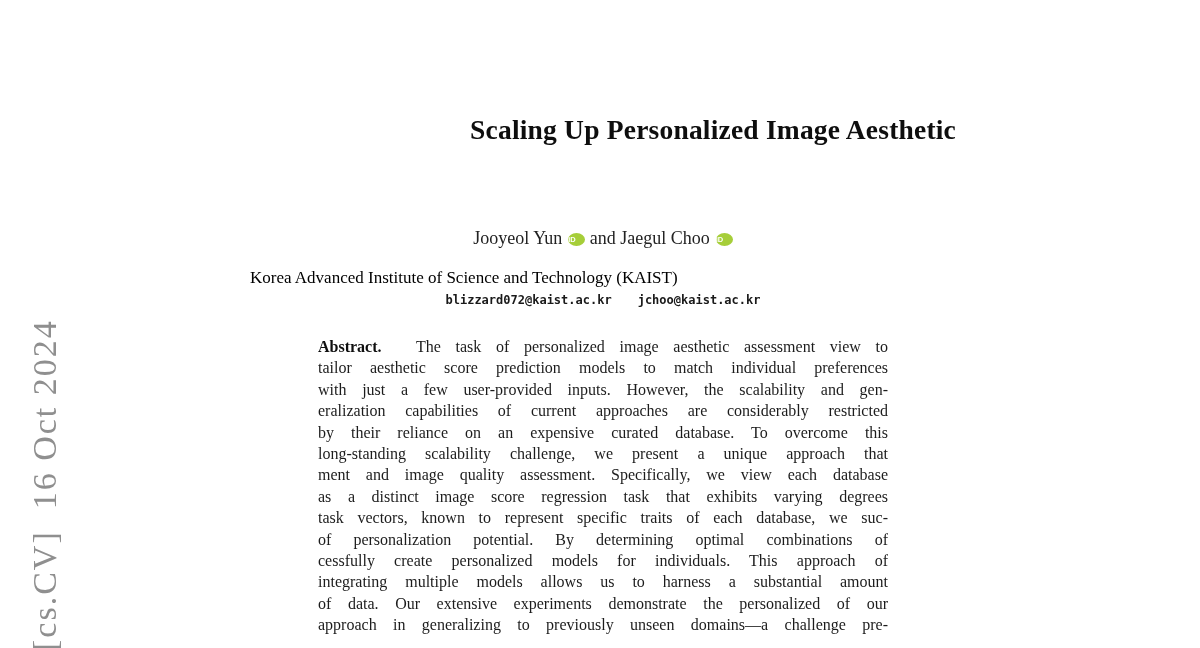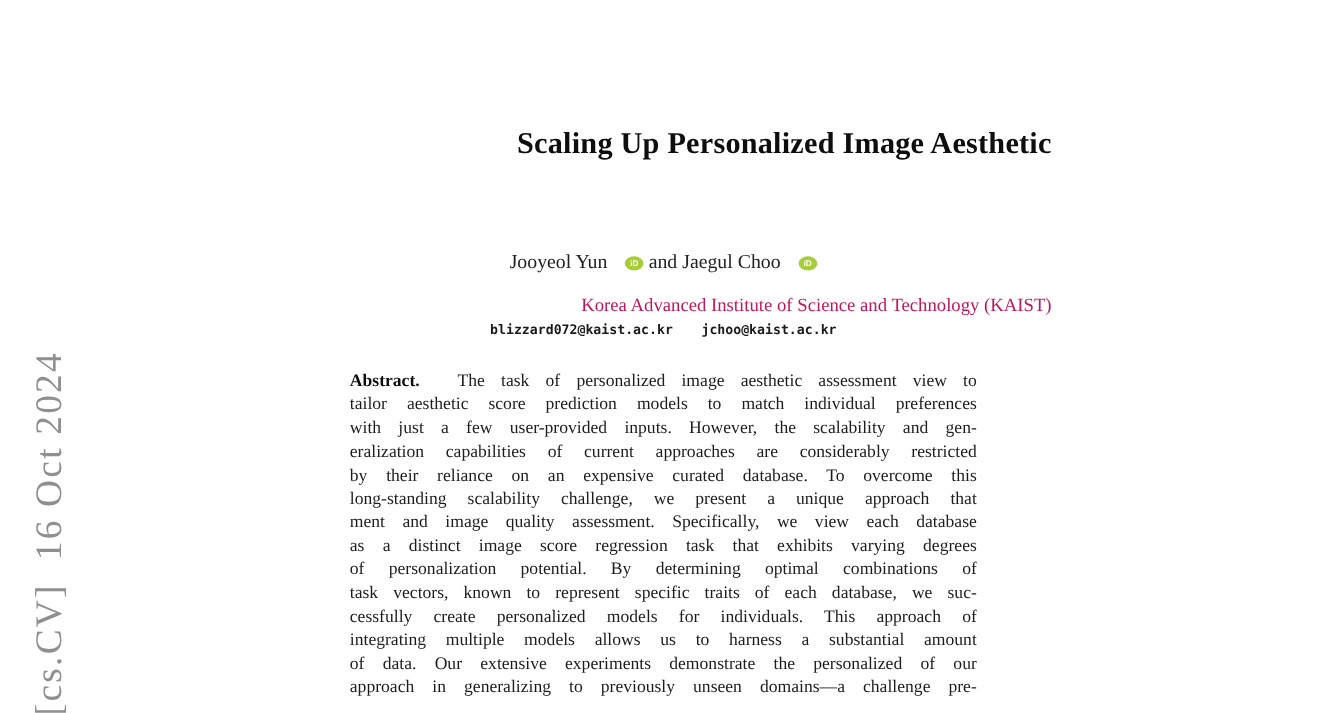--- a/index.html
+++ b/index.html
@@ -48,33 +48,33 @@
   .orcid {
     display: inline-block;
     width: 17px; height: 13px;
     border-radius: 50%;
     background: #A6CE39;
     color: #ffffff;
     font-family: "Liberation Sans", sans-serif;
     font-size: 7.5px;
     font-weight: bold;
     line-height: 13px;
-    text-align: center;
+    text-align: left;
     vertical-align: 2px;
-    margin-left: 16px;
+    margin-left: 6px;
     cursor: pointer;
   }
 
   .affiliation {
     position: absolute;
     left: 250px; top: 267px; width: 706px;
-    text-align: right;
+    text-align: left;
     font-size: 17px;
     line-height: 22px;
-    color: #be185d;
+    color: #000000;
   }
 
   .emails {
     position: absolute;
     left: 250px; top: 291px; width: 706px;
     text-align: center;
     font-family: "DejaVu Sans Mono", "Liberation Mono", monospace;
     font-weight: bold;
     font-size: 12px;
     line-height: 19px;
@@ -126,19 +126,19 @@
   <div class="abs-line">
     <span class="abs-label">Abstract.</span> <span>The task of personalized image aesthetic assessment view to</span>
   </div>
   <div class="abs-line">tailor aesthetic score prediction models to match individual preferences</div>
   <div class="abs-line">with just a few user-provided inputs. However, the scalability and gen-</div>
   <div class="abs-line">eralization capabilities of current approaches are considerably restricted</div>
   <div class="abs-line">by their reliance on an expensive curated database. To overcome this</div>
   <div class="abs-line">long-standing scalability challenge, we present a unique approach that</div>
   <div class="abs-line">ment and image quality assessment. Specifically, we view each database</div>
   <div class="abs-line">as a distinct image score regression task that exhibits varying degrees</div>
+  <div class="abs-line">task vectors, known to represent specific traits of each database, we suc-</div>
   <div class="abs-line">of personalization potential. By determining optimal combinations of</div>
-  <div class="abs-line">task vectors, known to represent specific traits of each database, we suc-</div>
   <div class="abs-line">cessfully create personalized models for individuals. This approach of</div>
   <div class="abs-line">integrating multiple models allows us to harness a substantial amount</div>
   <div class="abs-line">of data. Our extensive experiments demonstrate the personalized of our</div>
   <div class="abs-line">approach in generalizing to previously unseen domains—a challenge pre-</div>
 </div>
 
 </body></html>

